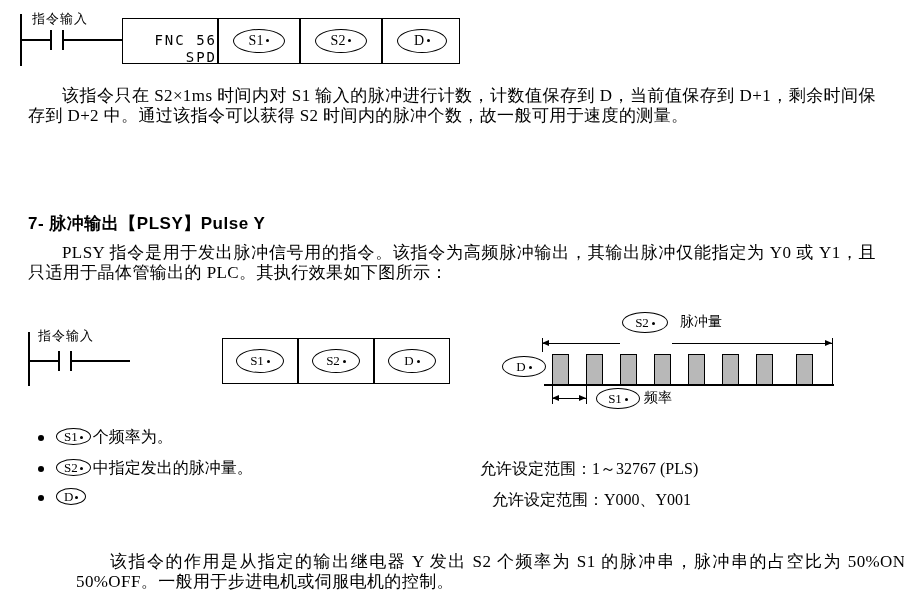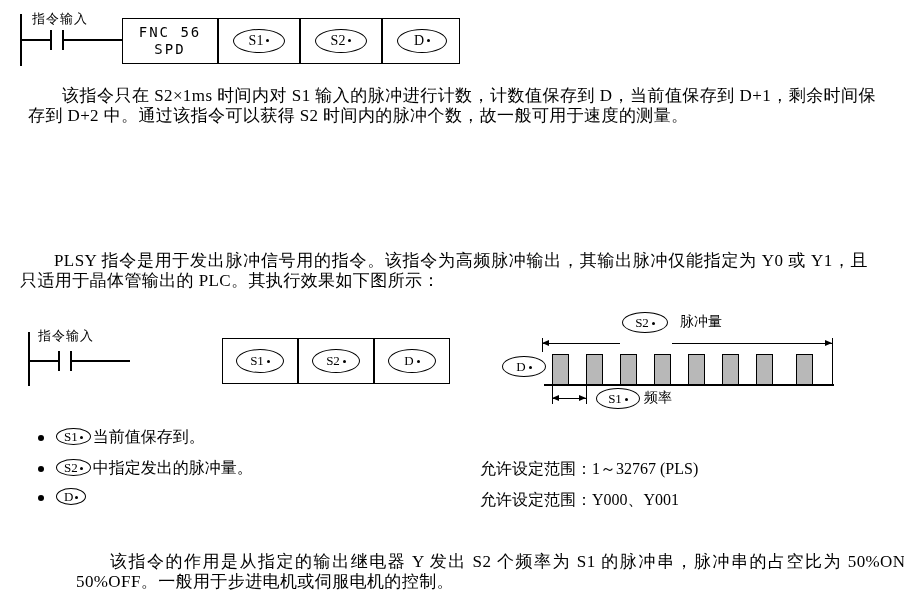--- a/index.html
+++ b/index.html
@@ -188,40 +188,41 @@
 
     <div class="wire" style="left:10px; top:8px; width:2px; height:52px;"></div>
 
     <div class="wire" style="left:10px; top:33px; width:30px; height:2px;"></div>
 
     <div class="wire" style="left:40px; top:24px; width:2px; height:20px;"></div>
     <div class="wire" style="left:52px; top:24px; width:2px; height:20px;"></div>
     <div class="wire" style="left:54px; top:33px; width:58px; height:2px;"></div>
     <div class="rail-label" style="position:absolute; left:22px; top:4px;">指令输入</div>
 
-    <div class="fnc-box" style="left:112px; top:12px; width:96px; height:46px; padding-top:5px; font-size:14px;">
+    <div class="fnc-box" style="left:112px; top:12px; width:96px; height:46px; padding-top:13px; font-size:14px;text-align:right;">
       <span class="l1">FNC 56</span>
       <span class="l2">SPD</span>
     </div>
 
     <div class="oper-box" style="left:208px; top:12px; width:82px; height:46px;">
       <div class="oper" style="left:14px; top:10px; width:52px; height:24px; line-height:22px; font-size:14px;"><span>S1</span><span class="dot"></span></div>
     </div>
     <div class="oper-box" style="left:290px; top:12px; width:82px; height:46px;">
       <div class="oper" style="left:14px; top:10px; width:52px; height:24px; line-height:22px; font-size:14px;"><span>S2</span><span class="dot"></span></div>
     </div>
     <div class="oper-box" style="left:372px; top:12px; width:78px; height:46px;">
       <div class="oper" style="left:14px; top:10px; width:50px; height:24px; line-height:22px; font-size:14px;"><span>D</span><span class="dot"></span></div>
     </div>
   </div>
 
   <div class="para" style="left:28px; top:86px; width:848px; text-indent:34px;">该指令只在 S2×1ms 时间内对 S1 输入的脉冲进行计数，计数值保存到 D，当前值保存到 D+1，剩余时间保存到 D+2 中。通过该指令可以获得 S2 时间内的脉冲个数，故一般可用于速度的测量。</div>
 
-
-  <div class="para" style="left:20px; top:243px; width:848px; text-indent:34px;margin-top:8px;">PLSY 指令是用于发出脉冲信号用的指令。该指令为高频脉冲输出，其输出脉冲仅能指定为 Y0 或 Y1，且只适用于晶体管输出的 PLC。其执行效果如下图所示：</div>
+  <div class="heading" style="left:28px; top:212px;">7- 脉冲输出【PLSY】Pulse Y</div>
+
+  <div class="para" style="left:28px; top:243px; width:848px; text-indent:34px;">PLSY 指令是用于发出脉冲信号用的指令。该指令为高频脉冲输出，其输出脉冲仅能指定为 Y0 或 Y1，且只适用于晶体管输出的 PLC。其执行效果如下图所示：</div>
 
   <div class="ladder" style="left:10px; top:322px; width:450px; height:68px;">
     <div class="wire" style="left:18px; top:10px; width:2px; height:54px;"></div>
     <div class="wire" style="left:18px; top:38px; width:30px; height:2px;"></div>
     <div class="wire" style="left:48px; top:29px; width:2px; height:20px;"></div>
     <div class="wire" style="left:60px; top:29px; width:2px; height:20px;"></div>
     <div class="wire" style="left:62px; top:38px; width:58px; height:2px;"></div>
     <div class="rail-label" style="position:absolute; left:28px; top:5px;">指令输入</div>
 
 
@@ -268,34 +269,34 @@
     <div class="arrowhead-l" style="left:52px; top:83px;"></div>
     <div class="arrowhead-r" style="left:79px; top:83px;"></div>
 
     <div class="oper" style="left:96px; top:76px; width:44px; height:21px; line-height:19px; font-size:13px;"><span>S1</span><span class="dot"></span></div>
     <div class="lbl" style="left:144px; top:77px;">频率</div>
   </div>
 
   <div class="bullet-row" style="left:38px; top:427px;">
     <span class="dotmark"></span>
     <span class="inline-oper"><span>S1</span><span class="dot"></span></span>
-    <span>当前值保存到。</span>
+    <span>个频率为。</span>
   </div>
   <div class="bullet-row" style="left:38px; top:458px;">
     <span class="dotmark"></span>
     <span class="inline-oper"><span>S2</span><span class="dot"></span></span>
     <span>中指定发出的脉冲量。</span>
   </div>
   <div class="bullet-row" style="left:38px; top:489px;">
     <span class="dotmark"></span>
     <span class="inline-oper"><span>D</span><span class="dot"></span></span>
   </div>
 
   <div class="range-row" style="left:480px; top:459px;">
     <span>允许设定范围：</span><span>1～32767 (PLS)</span>
   </div>
-  <div class="range-row" style="left:480px; top:490px;">
+  <div class="range-row" style="left:492px; top:490px;">
     <span>允许设定范围：</span><span>Y000、Y001</span>
   </div>
 
   <div class="para" style="left:28px; top:552px; width:848px; text-indent:34px;margin-left:48px;">该指令的作用是从指定的输出继电器 Y 发出 S2 个频率为 S1 的脉冲串，脉冲串的占空比为 50%ON，50%OFF。一般用于步进电机或伺服电机的控制。</div>
 
 </div>
 
 </body></html>

